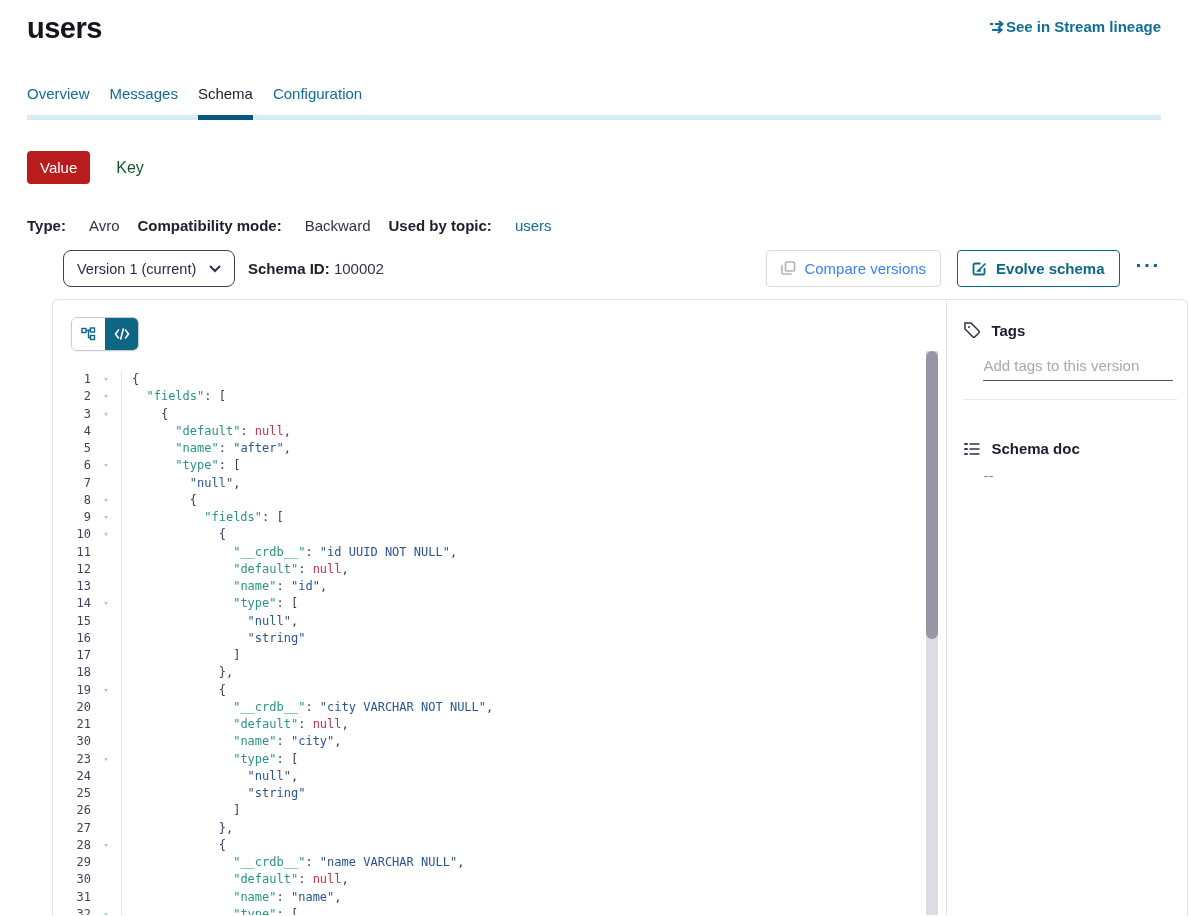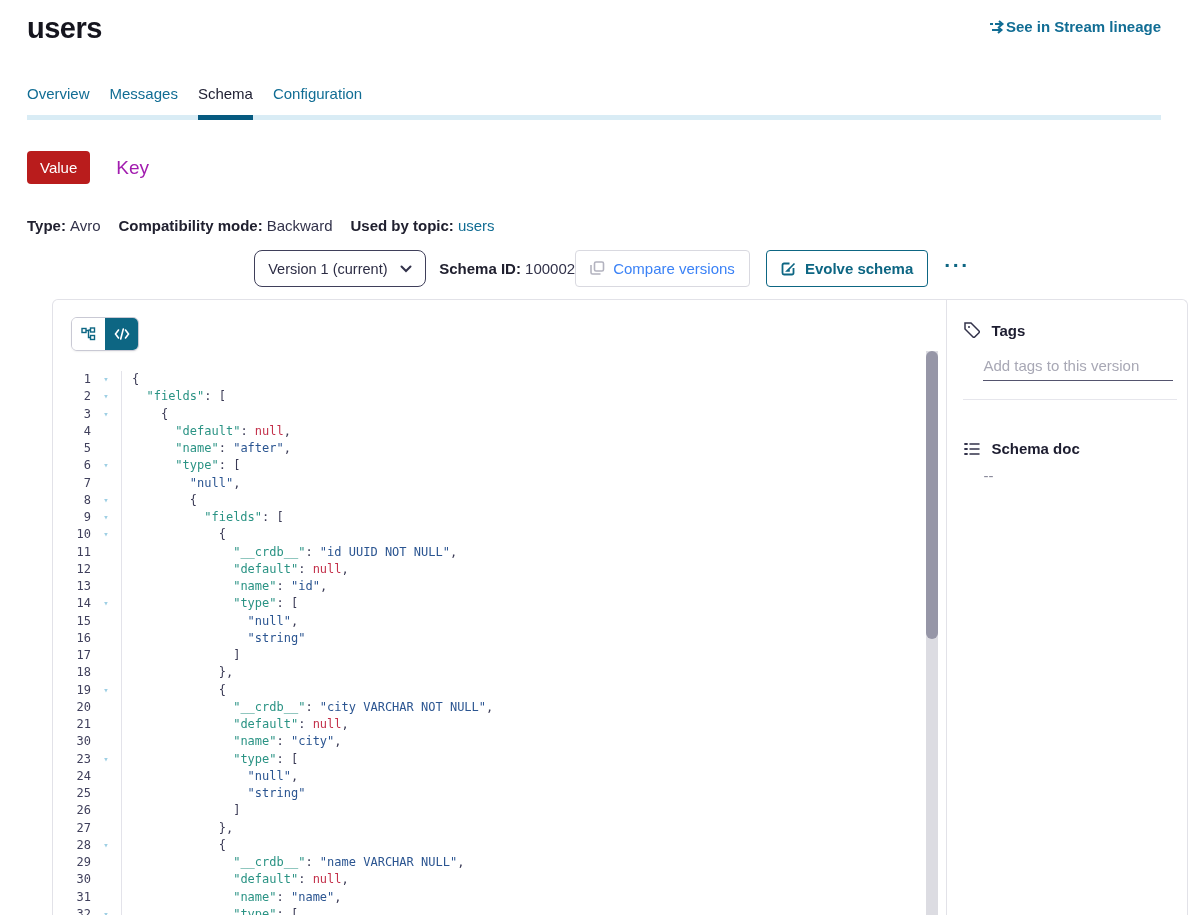--- a/index.html
+++ b/index.html
@@ -17,30 +17,30 @@
   .tabs { display:flex; gap:20px; margin-top:40px; border-bottom:5px solid #d9ecf5; }
   .tab { font-size:15px; padding-bottom:13px; color:#116d94; cursor:pointer; position:relative; }
   .tab.active { color:#1d1d30; font-weight:500; }
   .tab.active::after { content:""; position:absolute; left:0; right:0; bottom:-5px;
     height:5px; background:#065a80; }
 
   
   .vk { display:flex; align-items:center; gap:26px; margin-top:31px; }
   .btn-value { background:#b91c1c; color:#fff; font-size:15px; padding:8px 13px;
     border-radius:4px; border:none; cursor:pointer; font-family:inherit; }
-  .link-key { color:#a21caf; font-size:19px; cursor:pointer; }
+  .link-key { color:#14532d; font-size:16px; cursor:pointer; }
 
   
   .meta { display:flex; gap:18px; margin-top:33px; font-size:15px; }
   .meta b { color:#20202f; font-weight:700; }
-  .meta .grp { display:flex; gap:4px; }
+  .meta .grp { display:flex; gap:23px; }
   .meta a { color:#116d94; cursor:pointer; text-decoration:none; }
 
   
-  .verbar { display:flex; justify-content:center; align-items:center; margin-top:16px;padding-left:36px; }
+  .verbar { display:flex; justify-content:space-between; align-items:center; margin-top:16px;padding-left:36px; }
   .verbar-left { display:flex; align-items:center; gap:13px; }
   .select { width:172px; height:37px; border:1px solid #3f3f5a; border-radius:8px;
     display:flex; align-items:center; justify-content:space-between; padding:0 13px;
     font-size:14.5px; color:#2c2c44; cursor:pointer; background:#fff; }
   .schemaid { font-size:15px; }
   .schemaid b { color:#20202f; }
   .verbar-right { display:flex; align-items:center; gap:16px; }
   .btn { height:37px; display:flex; align-items:center; gap:8px; border-radius:4px;
     padding:0 14px; font-size:15px; background:#fff; cursor:pointer; font-family:inherit; }
   .btn-compare { border:1px solid #d9d9e0; color:#3b82f6; }

